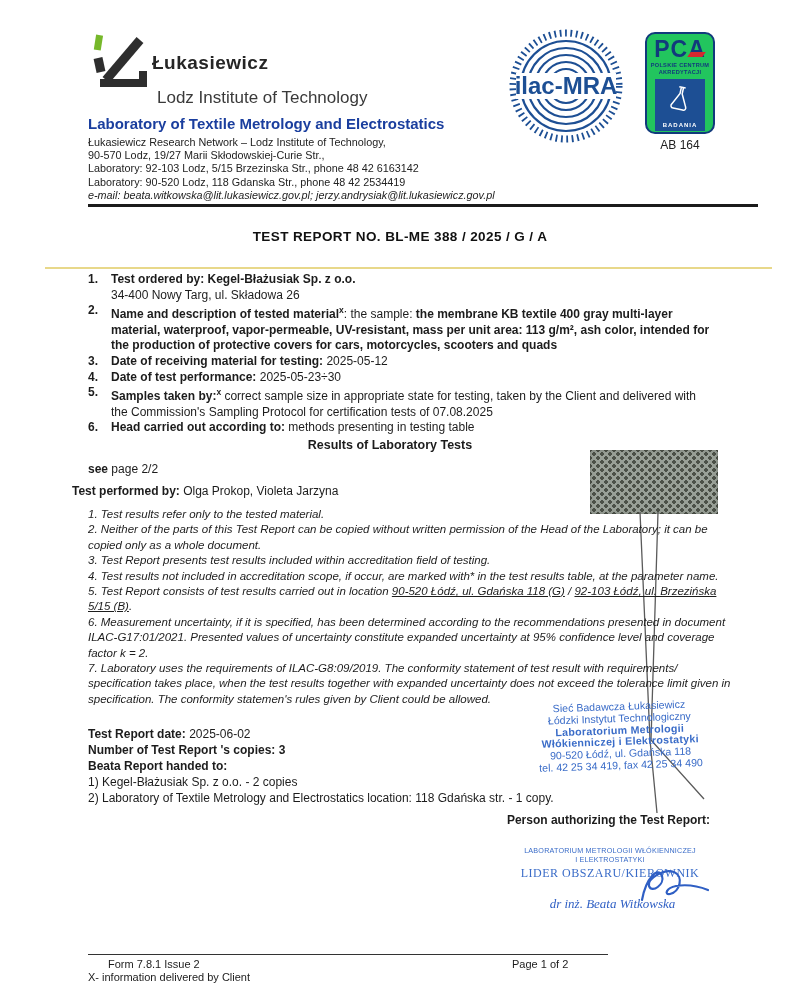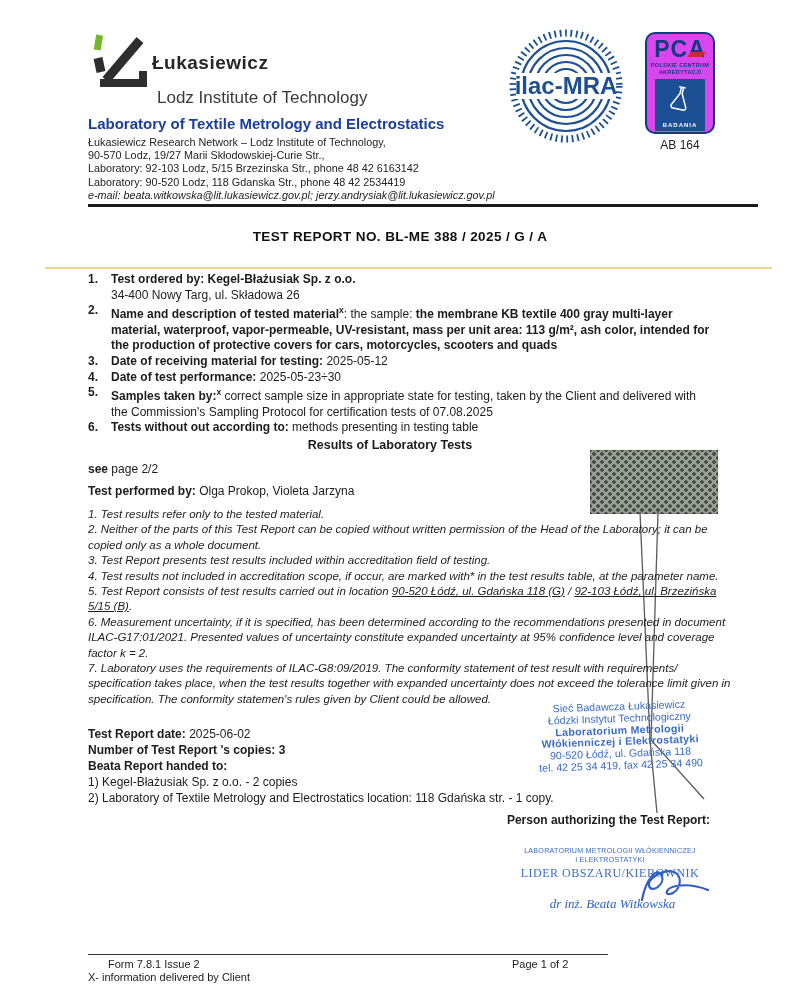--- a/index.html
+++ b/index.html
@@ -9,42 +9,42 @@
     margin:0 auto;
   }
   
   .logo-svg{position:absolute;left:88px;top:34px;}
   .brand{position:absolute;left:152px;top:52px;font-size:19px;font-weight:bold;color:#262626;letter-spacing:.5px;}
   .brand-sub{position:absolute;left:157px;top:88px;font-size:17px;color:#3a3a3a;}
   .lab-title{position:absolute;left:88px;top:115px;font-size:15px;font-weight:bold;color:#1a3e9e;}
   .addr{position:absolute;left:88px;top:136px;font-size:10.8px;line-height:13.2px;color:#222;}
   .addr .email{font-style:italic;}
   .ilac{position:absolute;left:508px;top:28px;}
-  .pca-badge{position:absolute;left:645px;top:32px;width:70px;height:102px;border:2px solid #123a7c;border-radius:10px;background:#d946ef;text-align:center;box-sizing:border-box;}
+  .pca-badge{position:absolute;left:645px;top:32px;width:70px;height:102px;border:2px solid #123a7c;border-radius:10px;background:#22c55e;text-align:center;box-sizing:border-box;}
   .pca-acronym{position:relative;font-size:23px;font-weight:bold;color:#123a7c;line-height:26px;margin-top:2px;letter-spacing:1px;}
   .pca-red{position:absolute;right:9px;top:16px;width:15px;height:5px;background:#d7282f;transform:skewX(-35deg);}
   .pca-sub{font-size:5.6px;font-weight:bold;color:#123a7c;line-height:6.5px;letter-spacing:.3px;}
   .pca-square{width:50px;height:52px;background:#1d4f94;margin:4px auto 0 auto;position:relative;}
   .pca-square svg{margin-top:5px;}
   .pca-badania{position:absolute;bottom:3px;width:100%;text-align:center;font-size:6px;font-weight:bold;color:#fff;letter-spacing:1px;}
   .pca-number{position:absolute;left:645px;top:138px;width:70px;text-align:center;font-size:12px;color:#222;}
   .rule-thick{position:absolute;left:88px;top:204px;width:670px;height:3px;background:#1b1b1b;}
   
   .report-title{position:absolute;left:0;top:229px;width:100%;text-align:center;font-size:13.5px;font-weight:bold;letter-spacing:.4px;color:#111;}
   .yellow-line{position:absolute;left:45px;top:267px;width:727px;height:1.5px;background:#e8d88a;}
   
   .items{position:absolute;left:88px;top:272px;width:622px;font-size:12px;line-height:15.6px;}
   .li{position:relative;padding-left:23px;}
   .li .num{position:absolute;left:0;top:0;font-weight:bold;}
   .b{font-weight:bold;}
   sup.x{font-weight:bold;font-size:8.5px;}
   
   .results-heading{position:absolute;left:0;top:438px;width:780px;text-align:center;font-size:12.5px;font-weight:bold;}
   .see-line{position:absolute;left:88px;top:462px;font-size:12px;}
-  .performed{position:absolute;left:88px;top:484px;font-size:12px;}
+  .performed{position:absolute;left:72px;top:484px;font-size:12px;}
   
   .swatch{position:absolute;left:590px;top:450px;width:128px;height:64px;
     background-color:#99a097;
     background-image:radial-gradient(#4c5148 1.6px, rgba(0,0,0,0) 1.8px),radial-gradient(#4c5148 1.6px, rgba(0,0,0,0) 1.8px);
     background-size:8px 8px;background-position:0 0,4px 4px;
     box-shadow:inset 0 0 4px rgba(0,0,0,.25);}
   .threads{position:absolute;left:580px;top:512px;}
   
   .notes{position:absolute;left:88px;top:507px;width:648px;font-size:11.5px;line-height:15.4px;font-style:italic;color:#1d1d1d;}
   .notes p{margin:0;}
@@ -143,21 +143,21 @@
     <div class="li">
       <span class="num">4.</span>
       <span class="b">Date of test performance:</span><span> 2025-05-23÷30</span>
     </div>
     <div class="li">
       <span class="num">5.</span>
       <span class="b">Samples taken by:</span><sup class="x">x</sup><span> correct sample size in appropriate state for testing, taken by the Client and delivered with the Commission's Sampling Protocol for certification tests of 07.08.2025</span>
     </div>
     <div class="li">
       <span class="num">6.</span>
-      <span class="b">Tests without out according to:</span><span> methods presenting in testing table</span>
+      <span class="b">Head carried out according to:</span><span> methods presenting in testing table</span>
     </div>
   </div>
 
   <div class="results-heading">Results of Laboratory Tests</div>
   <div class="see-line">
     <span class="b">see</span><span> page  2/2</span>
   </div>
   <div class="performed">
     <span class="b">Test performed by:</span><span> Olga Prokop, Violeta Jarzyna</span>
   </div>

